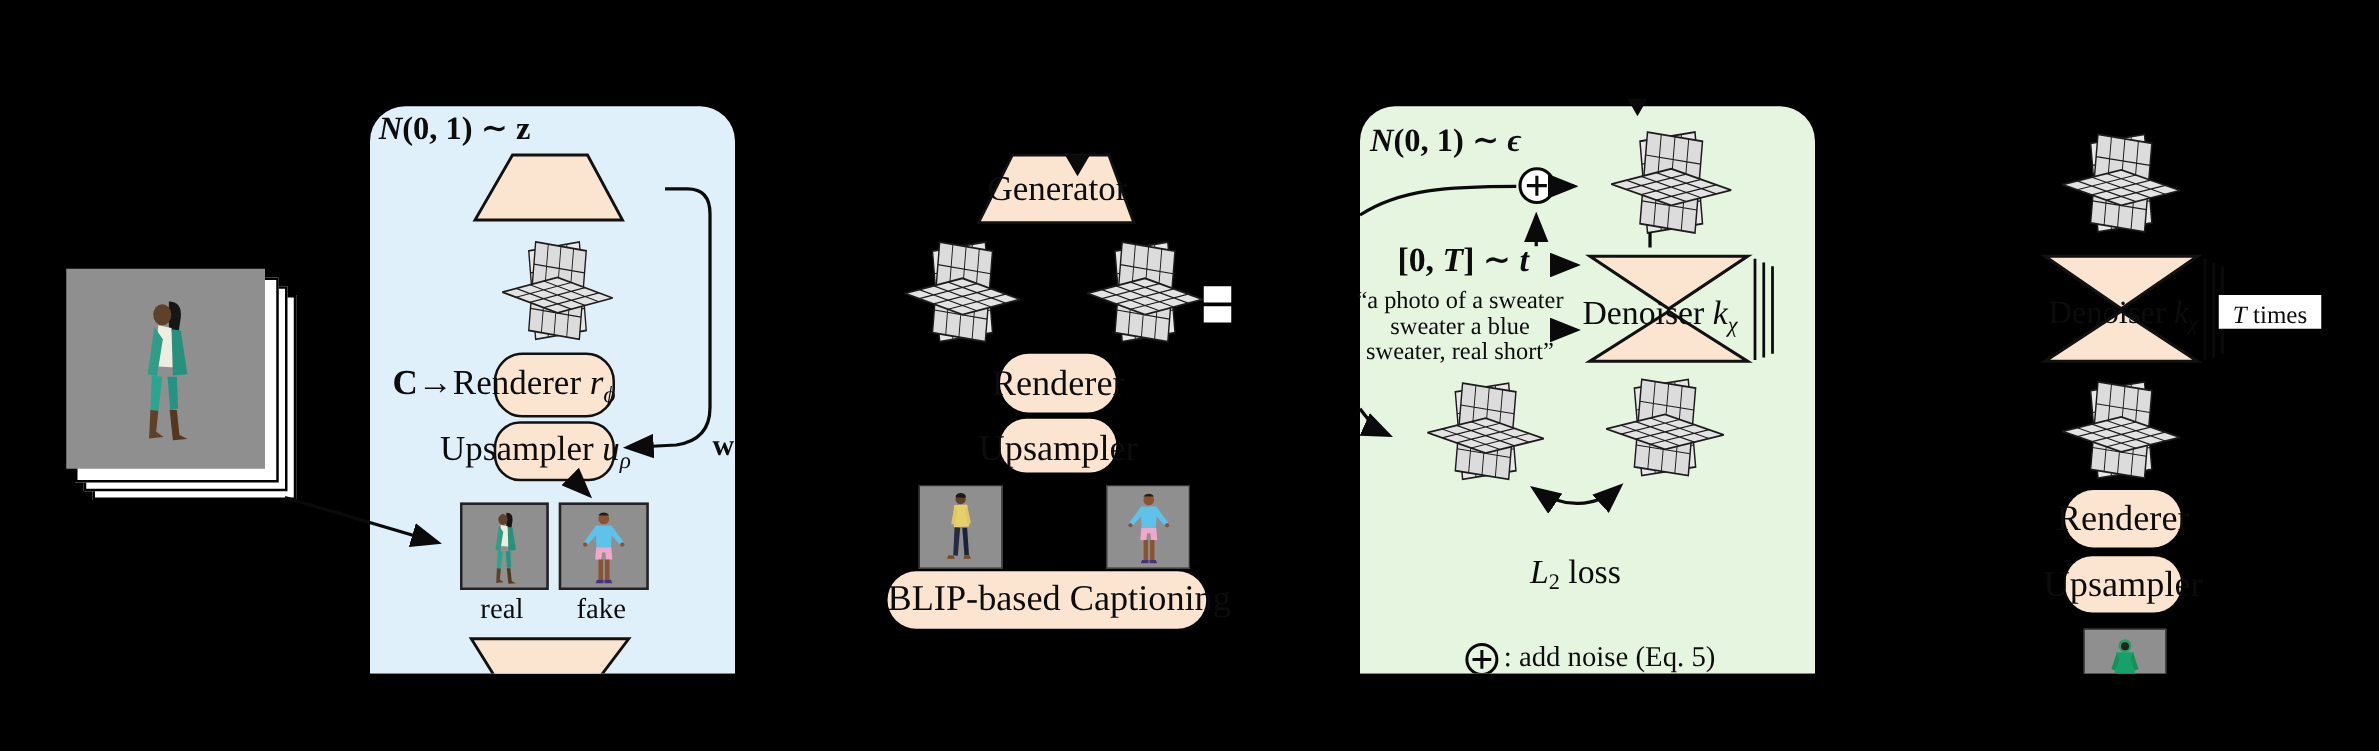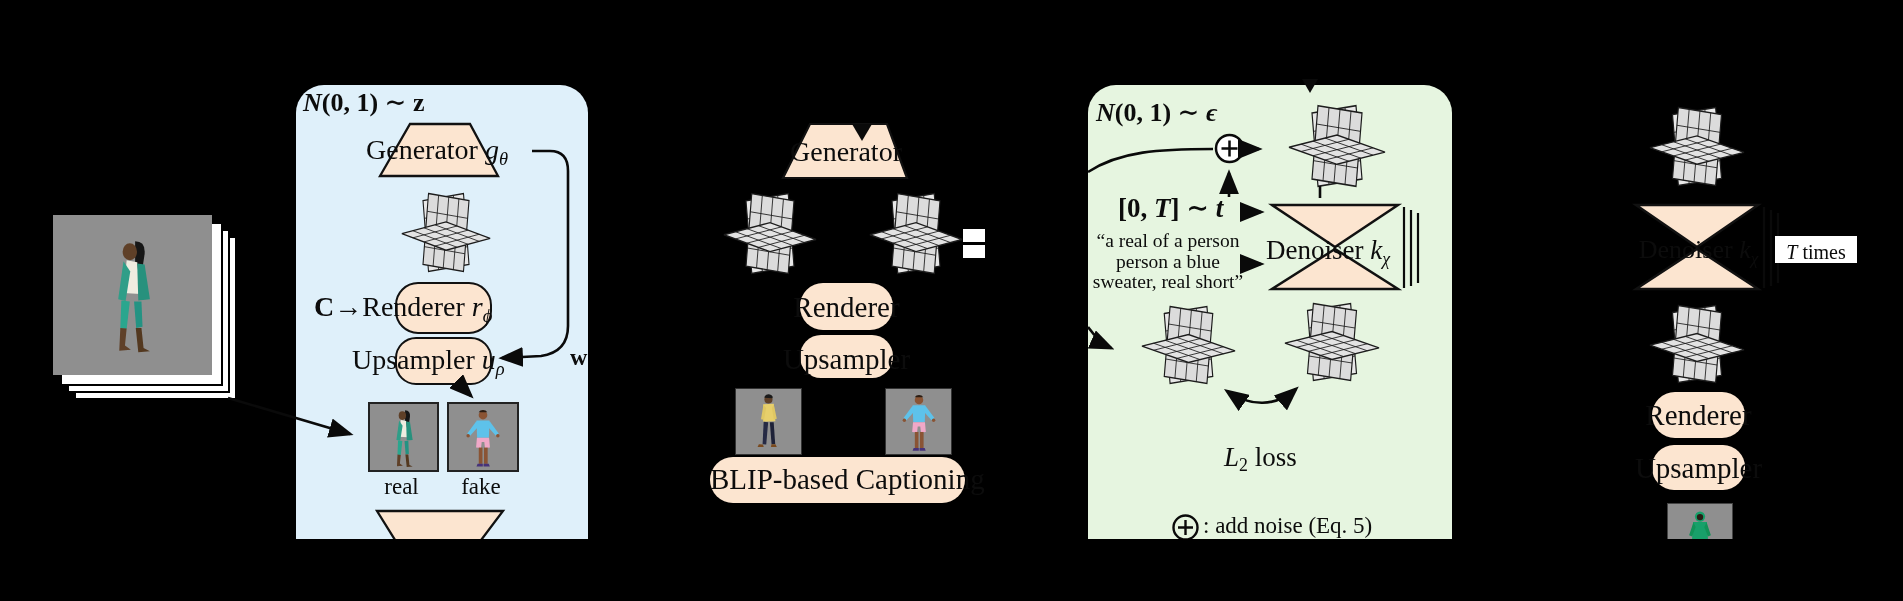--- a/index.html
+++ b/index.html
@@ -92,23 +92,20 @@
         <path d="M20.5,51.5 h4.8 l1,2.5 h-5.8 z" fill="#46327a"></path>
       </svg>
     </div>
   <svg class="shape" style="left:373px;top:508px;" width="134" height="60" viewBox="0 0 134 60">
     <polygon points="4,3 130,3 90,56 37,56" fill="var(--peach)" stroke="#111" stroke-width="2.3"></polygon>
   </svg>
 
   <div class="t mbold" style="left:303px;top:88px;font-size:26px;">
     <span class="vr">N</span><span>(0, 1) ∼ </span><span>z</span>
   </div>
-  <div class="t" style="left:366px;top:134px;font-size:28px;">
-    <span>Generator </span><span class="vr">g</span><sub class="vs">θ</sub>
-  </div>
   <div class="t" style="left:314px;top:291px;font-size:28px;">
     <span class="mbold">C</span><span>→</span><span>Renderer </span><span class="vr">r</span><sub class="vs">ϕ</sub>
   </div>
   <div class="t" style="left:352px;top:344px;font-size:28px;">
     <span>Upsampler </span><span class="vr">u</span><sub class="vs">ρ</sub>
   </div>
   <div class="t mbold" style="left:570px;top:344px;font-size:24px;">w</div>
   <div class="t ctr" style="left:368px;top:474px;width:67px;font-size:23px;">real</div>
   <div class="t ctr" style="left:447px;top:474px;width:68px;font-size:23px;">fake</div>
 
@@ -223,22 +220,22 @@
     <path d="M14.5,7 V22 M7,14.5 H22" stroke="#0a0a0a" stroke-width="2.4" fill="none"></path>
   </svg>
 
   <div class="t mbold" style="left:1096px;top:98px;font-size:26px;">
     <span class="vr">N</span><span>(0, 1) ∼ </span><span class="vr">ϵ</span>
   </div>
   <div class="t mbold" style="left:1118px;top:193px;font-size:27px;">
     <span>[0, </span><span class="vr">T</span><span>] ∼ </span><span class="vr">t</span>
   </div>
   <div class="t ctr" style="left:1080px;top:231px;width:176px;font-size:19.5px;line-height:20.5px;white-space:normal;">
-    <span>“a real of a person</span><br>
-    <span>person a blue</span><br>
+    <span>“a photo of a sweater</span><br>
+    <span>sweater a blue</span><br>
     <span>sweater, real short”</span>
   </div>
   <div class="t" style="left:1266px;top:235px;font-size:27px;">
     <span>Denoiser </span><span class="vr">k</span><sub class="vs">χ</sub>
   </div>
   <div class="t" style="left:1224px;top:401px;font-size:27px;margin-top:41px;">
     <span class="vr">L</span><sub style="font-size:66%;vertical-align:-0.3em;">2</sub><span> loss</span>
   </div>
   <div class="t" style="left:1203px;top:513px;font-size:23px;">: add noise (Eq. 5)</div>
 

